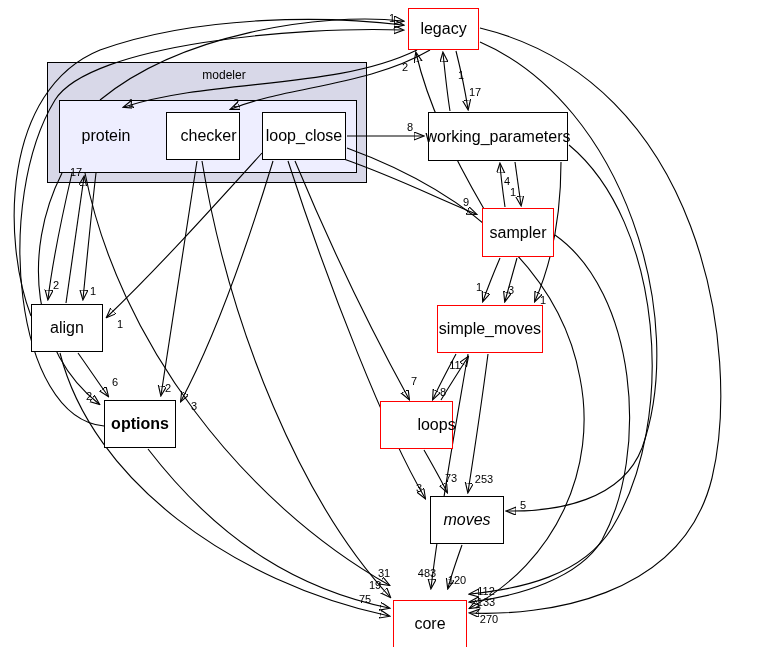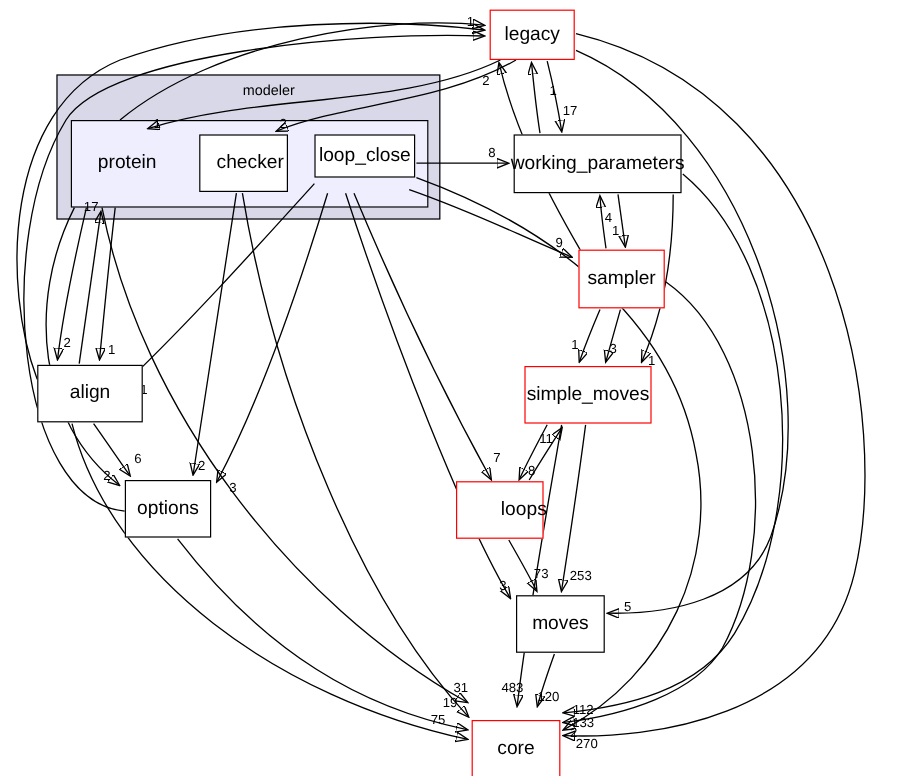--- a/index.html
+++ b/index.html
@@ -129,41 +129,41 @@
 
   <div class="node red" style="left:408px;top:8px;width:71px;height:42px;">
       <span>legacy</span>
     </div>
   <div class="node plain" style="left:62px;top:103px;width:88px;height:66px;">
       <span>protein</span>
     </div>
   <div class="node" style="left:166px;top:112px;width:74px;height:48px;padding-left:11px;">
       <span>checker</span>
     </div>
-  <div class="node" style="left:262px;top:112px;width:84px;height:36px;">
+  <div class="node" style="left:262px;top:112px;width:84px;height:48px;">
       <span>loop_close</span>
     </div>
   <div class="node" style="left:428px;top:112px;width:140px;height:49px;">
       <span>working_parameters</span>
     </div>
   <div class="node red" style="left:482px;top:208px;width:72px;height:49px;">
       <span>sampler</span>
     </div>
   <div class="node red" style="left:437px;top:305px;width:106px;height:48px;">
       <span>simple_moves</span>
     </div>
   <div class="node red" style="left:380px;top:401px;width:73px;height:48px;padding-left:40px;">
       <span>loops</span>
     </div>
-  <div class="node" style="left:430px;top:496px;width:74px;height:48px;">
+  <div class="node" style="left:430px;top:496px;width:74px;height:48px;font-style:italic;">
       <span>moves</span>
     </div>
   <div class="node red" style="left:393px;top:600px;width:74px;height:48px;">
       <span>core</span>
     </div>
-  <div class="node" style="left:31px;top:304px;width:88px;height:48px;">
+  <div class="node" style="left:31px;top:304px;width:72px;height:48px;">
       <span>align</span>
     </div>
-  <div class="node" style="left:104px;top:400px;width:72px;height:48px;">
+  <div class="node" style="left:104px;top:400px;width:72px;height:48px;font-weight:bold;">
       <span>options</span>
     </div>
 
 </div>
 
 </body></html>

